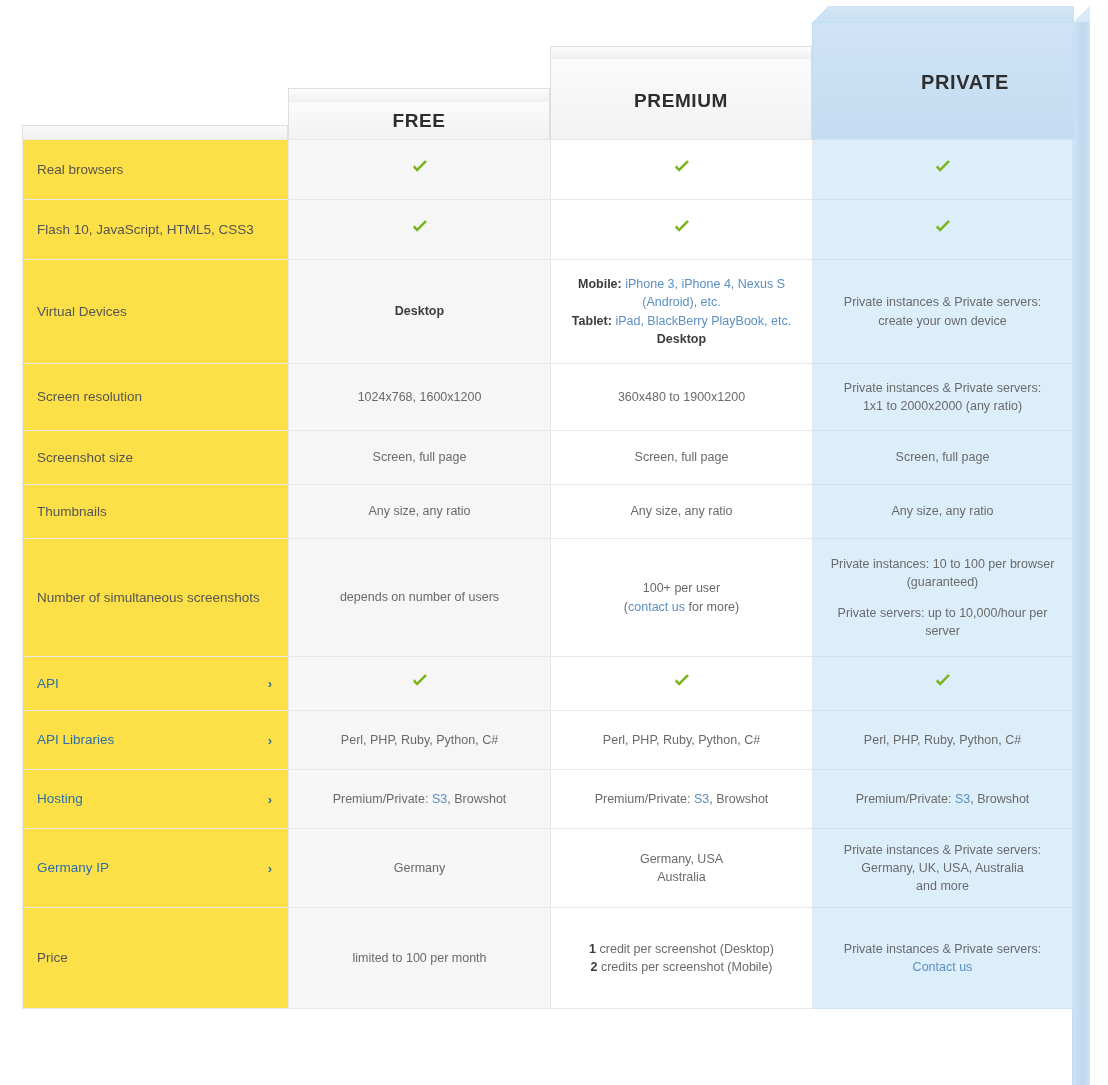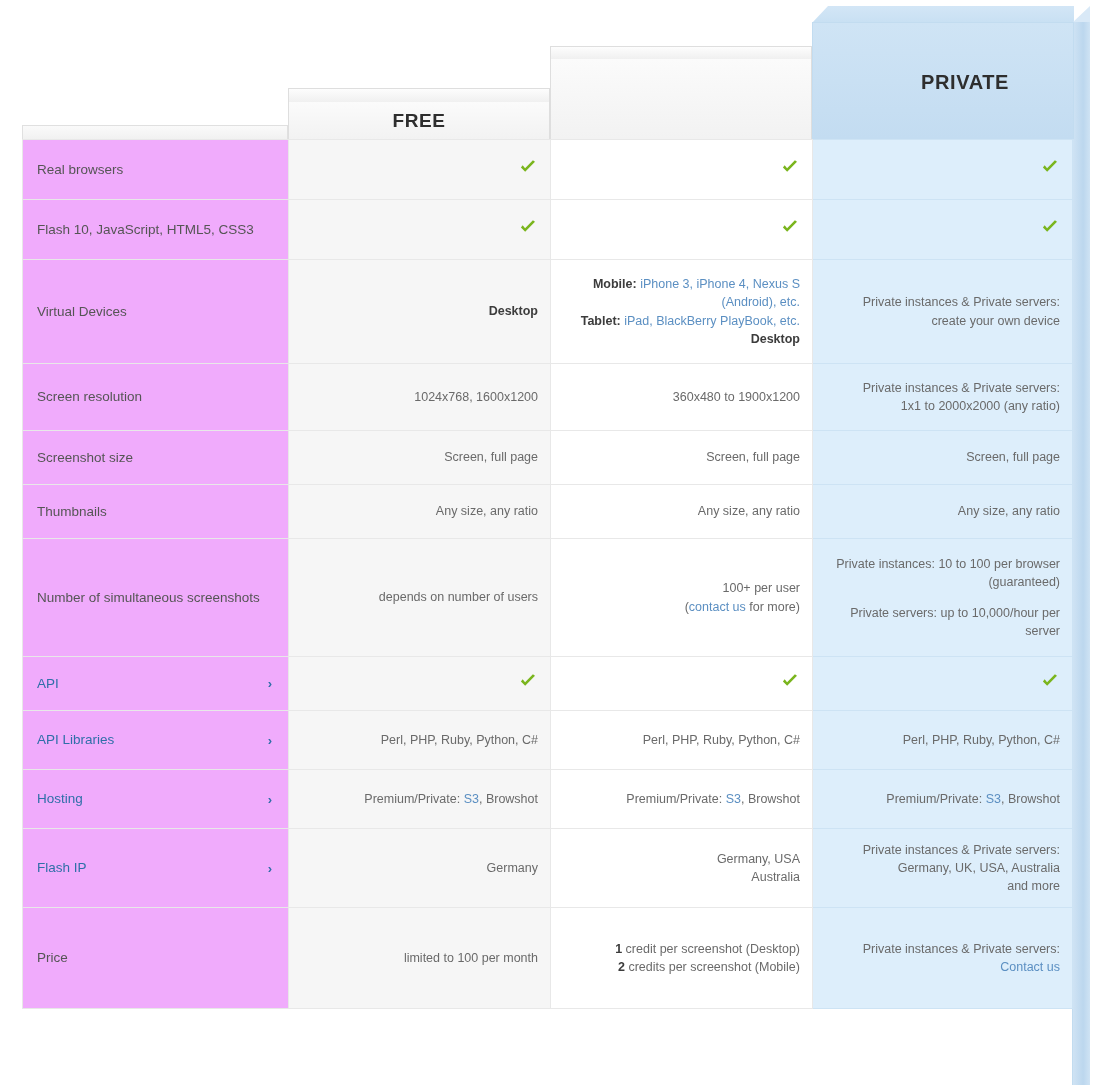--- a/index.html
+++ b/index.html
@@ -88,28 +88,28 @@
 
   td {
     border: 1px solid #e8e8e8;
     vertical-align: middle;
     padding: 10px 12px;
     color: #5b5b5b;
     line-height: 1.45;
   }
 
   td.label-cell {
-    background: #f0abfc;
+    background: #fde047;
     text-align: left;
     font-size: 13.5px;
     color: #555;
     padding-left: 14px;
   }
   td.val {
-    text-align: right;
+    text-align: center;
     font-size: 12.5px;
     color: #6a6a6a;
   }
   td.free { background: #f6f6f6; }
   td.prem { background: #ffffff; }
   td.priv { background: #ddeefb; border-color: #cde3f4; }
 
   
   .link-row {
     display: flex;
@@ -161,20 +161,21 @@
 
   <div class="col-top" id="top-premium" style="left:550px; top:58px; width:262px; height:81px;"></div>
   <div class="col-top" style="left:550px; top:46px; width:262px; height:13px; background:linear-gradient(180deg,#fdfdfd 0%,#f0f0f0 100%);"></div>
 
   <div class="col-top" id="top-free" style="left:288px; top:101px; width:262px; height:38px;"></div>
   <div class="col-top" style="left:288px; top:88px; width:262px; height:14px; background:linear-gradient(180deg,#fdfdfd 0%,#f0f0f0 100%);"></div>
 
   <div id="label-top"></div>
 
   <div class="plan-name" style="left:288px; top:110px; width:262px; font-size:19px;">FREE</div>
+  <div class="plan-name" style="left:550px; top:90px; width:262px; font-size:19px;">PREMIUM</div>
   <div class="plan-name" style="left:812px; top:71px; width:262px; font-size:20px;padding-left:44px;">PRIVATE</div>
 
   <table>
     <colgroup>
       <col class="c-label">
         <col class="c-free">
         <col class="c-prem">
         <col class="c-priv">
     </colgroup>
     <tbody id="tbody">
@@ -267,21 +268,21 @@
               <span class="chev">›</span>
             </div>
           </td>
           <td class="val free">Premium/Private: <span class="lnktext">S3</span>, Browshot</td>
           <td class="val prem">Premium/Private: <span class="lnktext">S3</span>, Browshot</td>
           <td class="val priv">Premium/Private: <span class="lnktext">S3</span>, Browshot</td>
         </tr>
         <tr style="height: 79px;">
           <td class="label-cell">
             <div class="link-row">
-              <span class="lnk">Flash IP</span>
+              <span class="lnk">Germany IP</span>
               <span class="chev">›</span>
             </div>
           </td>
           <td class="val free">Germany</td>
           <td class="val prem">Germany, USA<br>Australia</td>
           <td class="val priv">Private instances &amp; Private servers:<br>Germany, UK, USA, Australia<br>and more</td>
         </tr>
         <tr style="height: 101px;">
           <td class="label-cell">Price</td>
           <td class="val free">limited to 100 per month</td>

